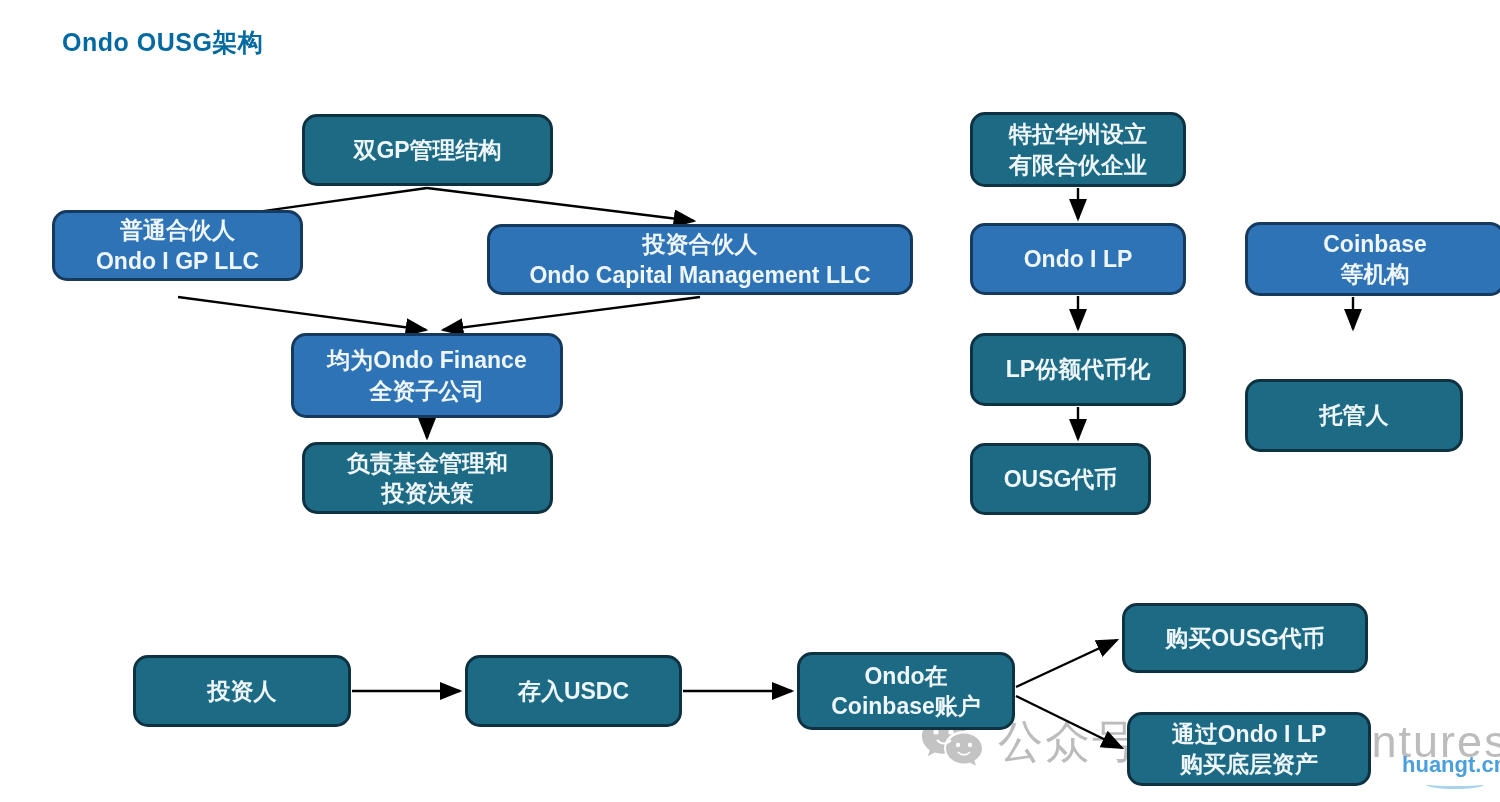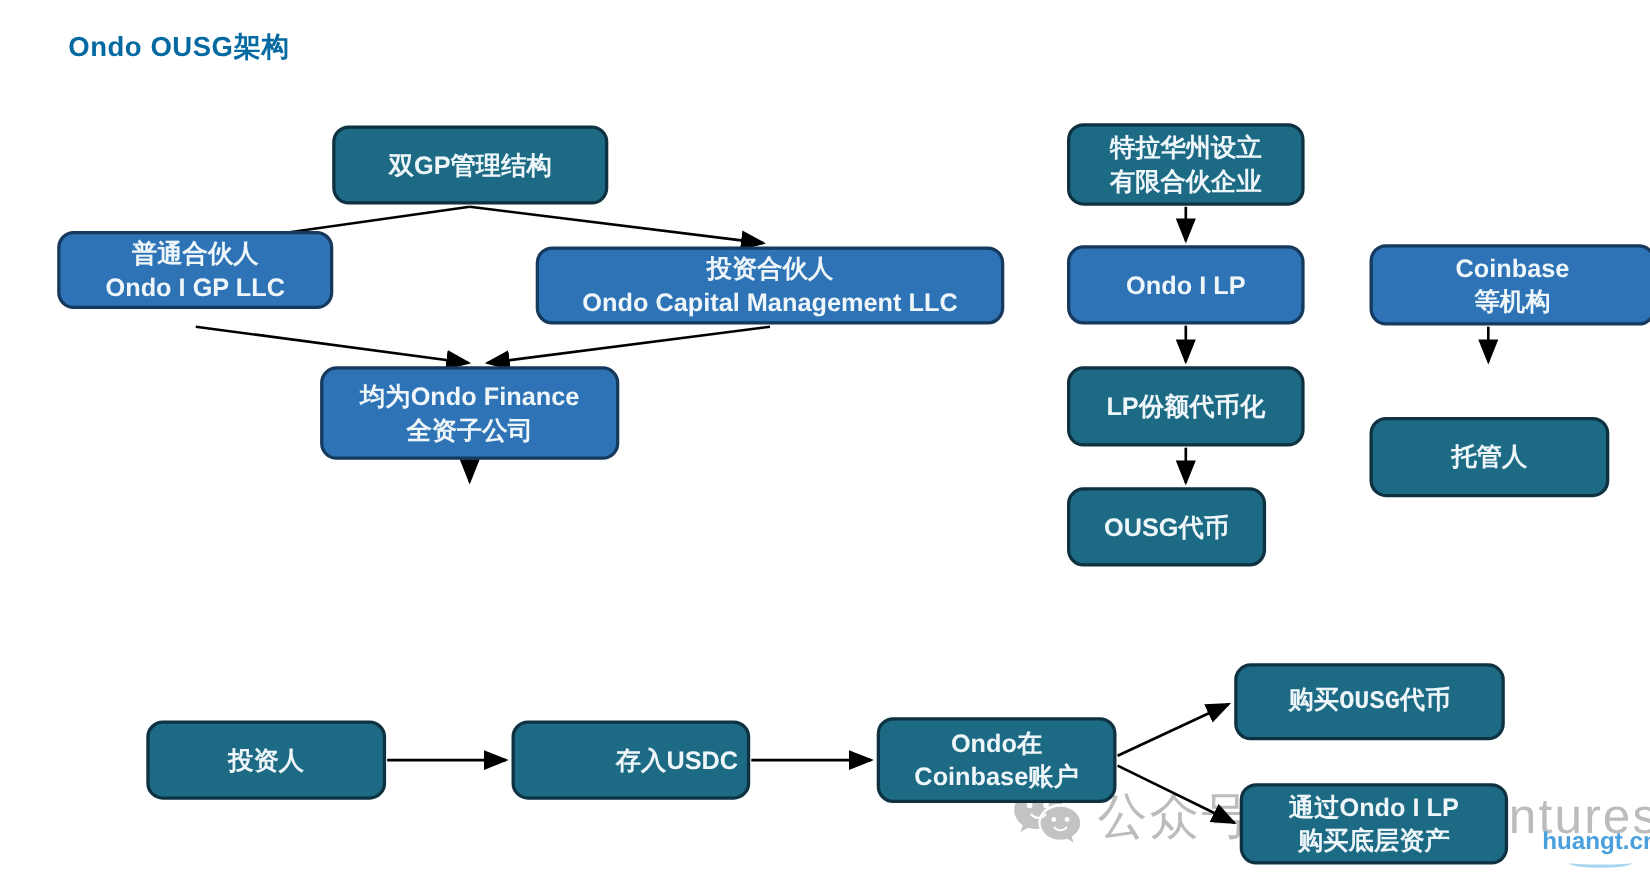--- a/index.html
+++ b/index.html
@@ -39,23 +39,23 @@
 
   #node-delaware-lp          { left: 970px; top: 112px; width: 216px; height: 75px; }
   #node-ondo-i-lp            { left: 970px; top: 223px; width: 216px; height: 72px; }
   #node-lp-tokenization      { left: 970px; top: 333px; width: 216px; height: 73px; }
   #node-ousg-token           { left: 970px; top: 443px; width: 181px; height: 72px; }
 
   #node-coinbase-orgs        { left: 1245px; top: 222px; width: 260px; height: 74px; }
   #node-custodian            { left: 1245px; top: 333px; width: 218px; height: 73px; margin-top: 46px; }
 
   #node-investor             { left: 133px; top: 655px; width: 218px; height: 72px; }
-  #node-deposit-usdc         { left: 465px; top: 655px; width: 217px; height: 72px; align-items: flex-end; }
+  #node-deposit-usdc         { left: 465px; top: 655px; width: 217px; height: 72px; }
   #node-ondo-cb-account      { left: 797px; top: 652px; width: 218px; height: 78px; }
-  #node-buy-ousg             { left: 1122px; top: 603px; width: 246px; height: 70px; font-family: Liberation Mono, monospace; }
+  #node-buy-ousg             { left: 1122px; top: 603px; width: 246px; height: 70px; }
   #node-via-ondo-lp          { left: 1127px; top: 712px; width: 244px; height: 74px; }
 
   
   #arrow-layer { position: absolute; inset: 0; z-index: 2; }
 
   
   .watermark {
     position: absolute; left: 920px; top: 712px;
     display: flex; align-items: center;
     z-index: 1; color: #b9b9b9;
@@ -138,20 +138,24 @@
   <div class="node blue" id="node-investment-partner">
     <span>投资合伙人</span>
     <span>Ondo Capital Management LLC</span>
   </div>
 
   <div class="node blue" id="node-ondo-finance-sub">
     <span>均为Ondo Finance</span>
     <span>全资子公司</span>
   </div>
 
+  <div class="node teal" id="node-fund-mgmt">
+    <span>负责基金管理和</span>
+    <span>投资决策</span>
+  </div>
 
   <div class="node teal" id="node-delaware-lp">
     <span>特拉华州设立</span>
     <span>有限合伙企业</span>
   </div>
 
   <div class="node blue" id="node-ondo-i-lp">
     <span>Ondo I LP</span>
   </div>
 

